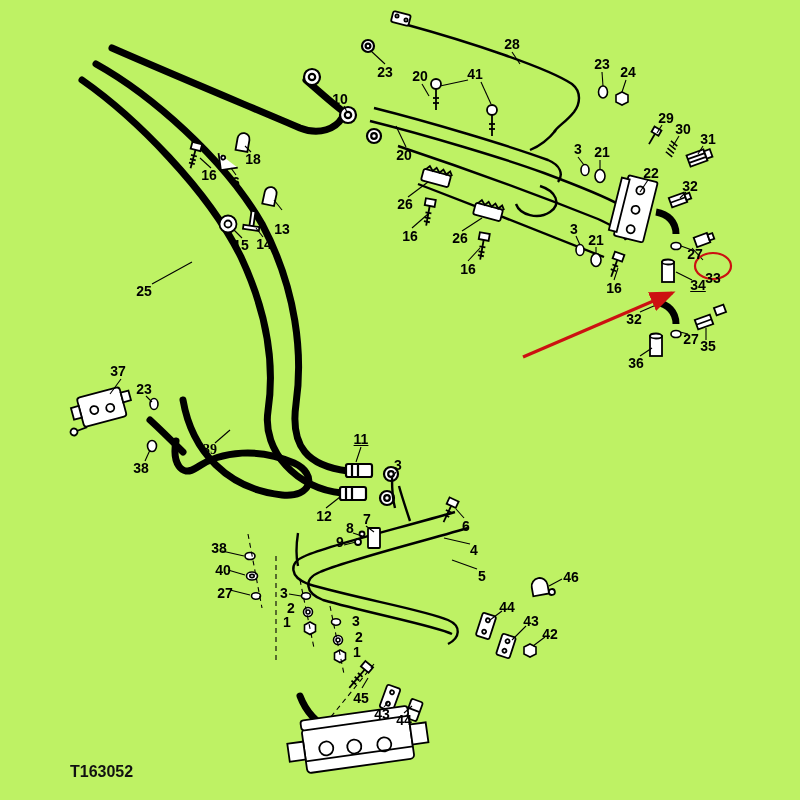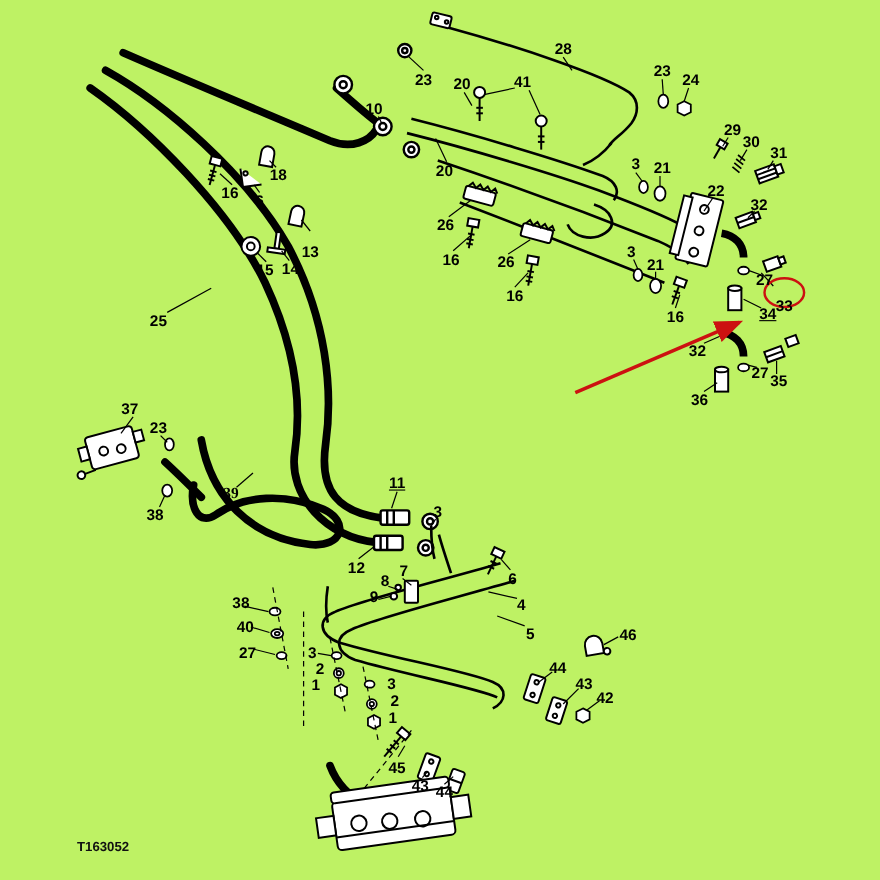--- a/index.html
+++ b/index.html
@@ -1,21 +1,21 @@
 <!DOCTYPE html>
 <html><head>
 <meta charset="utf-8">
 <style>
   html,body{margin:0;padding:0;background:#fff;}
   .stage{position:relative;width:800px;height:800px;background:#bef264;overflow:hidden;
          font-family:"Liberation Sans", sans-serif;}
   .stage svg{position:absolute;left:0;top:0;}
   .callout{position:absolute;transform:translate(-50%,-50%);font-size:14px;font-weight:bold;
            color:#000;line-height:1;white-space:nowrap;}
-  .drawing-id{position:absolute;left:70px;top:763px;font-size:12px;font-weight:bold;color:#111;}
+  .drawing-id{position:absolute;left:70px;top:763px;font-size:16px;font-weight:bold;color:#111;}
 </style>
 </head>
 <body>
 
 <div class="stage">
 
   <svg width="800" height="800" viewBox="0 0 800 800">
     <defs>
       <marker id="arrowhead" viewBox="0 0 10 10" refX="8.5" refY="5" markerWidth="8" markerHeight="8" orient="auto">
         <path d="M0,1 L10,5 L0,9 z" fill="#cc1111"></path>

